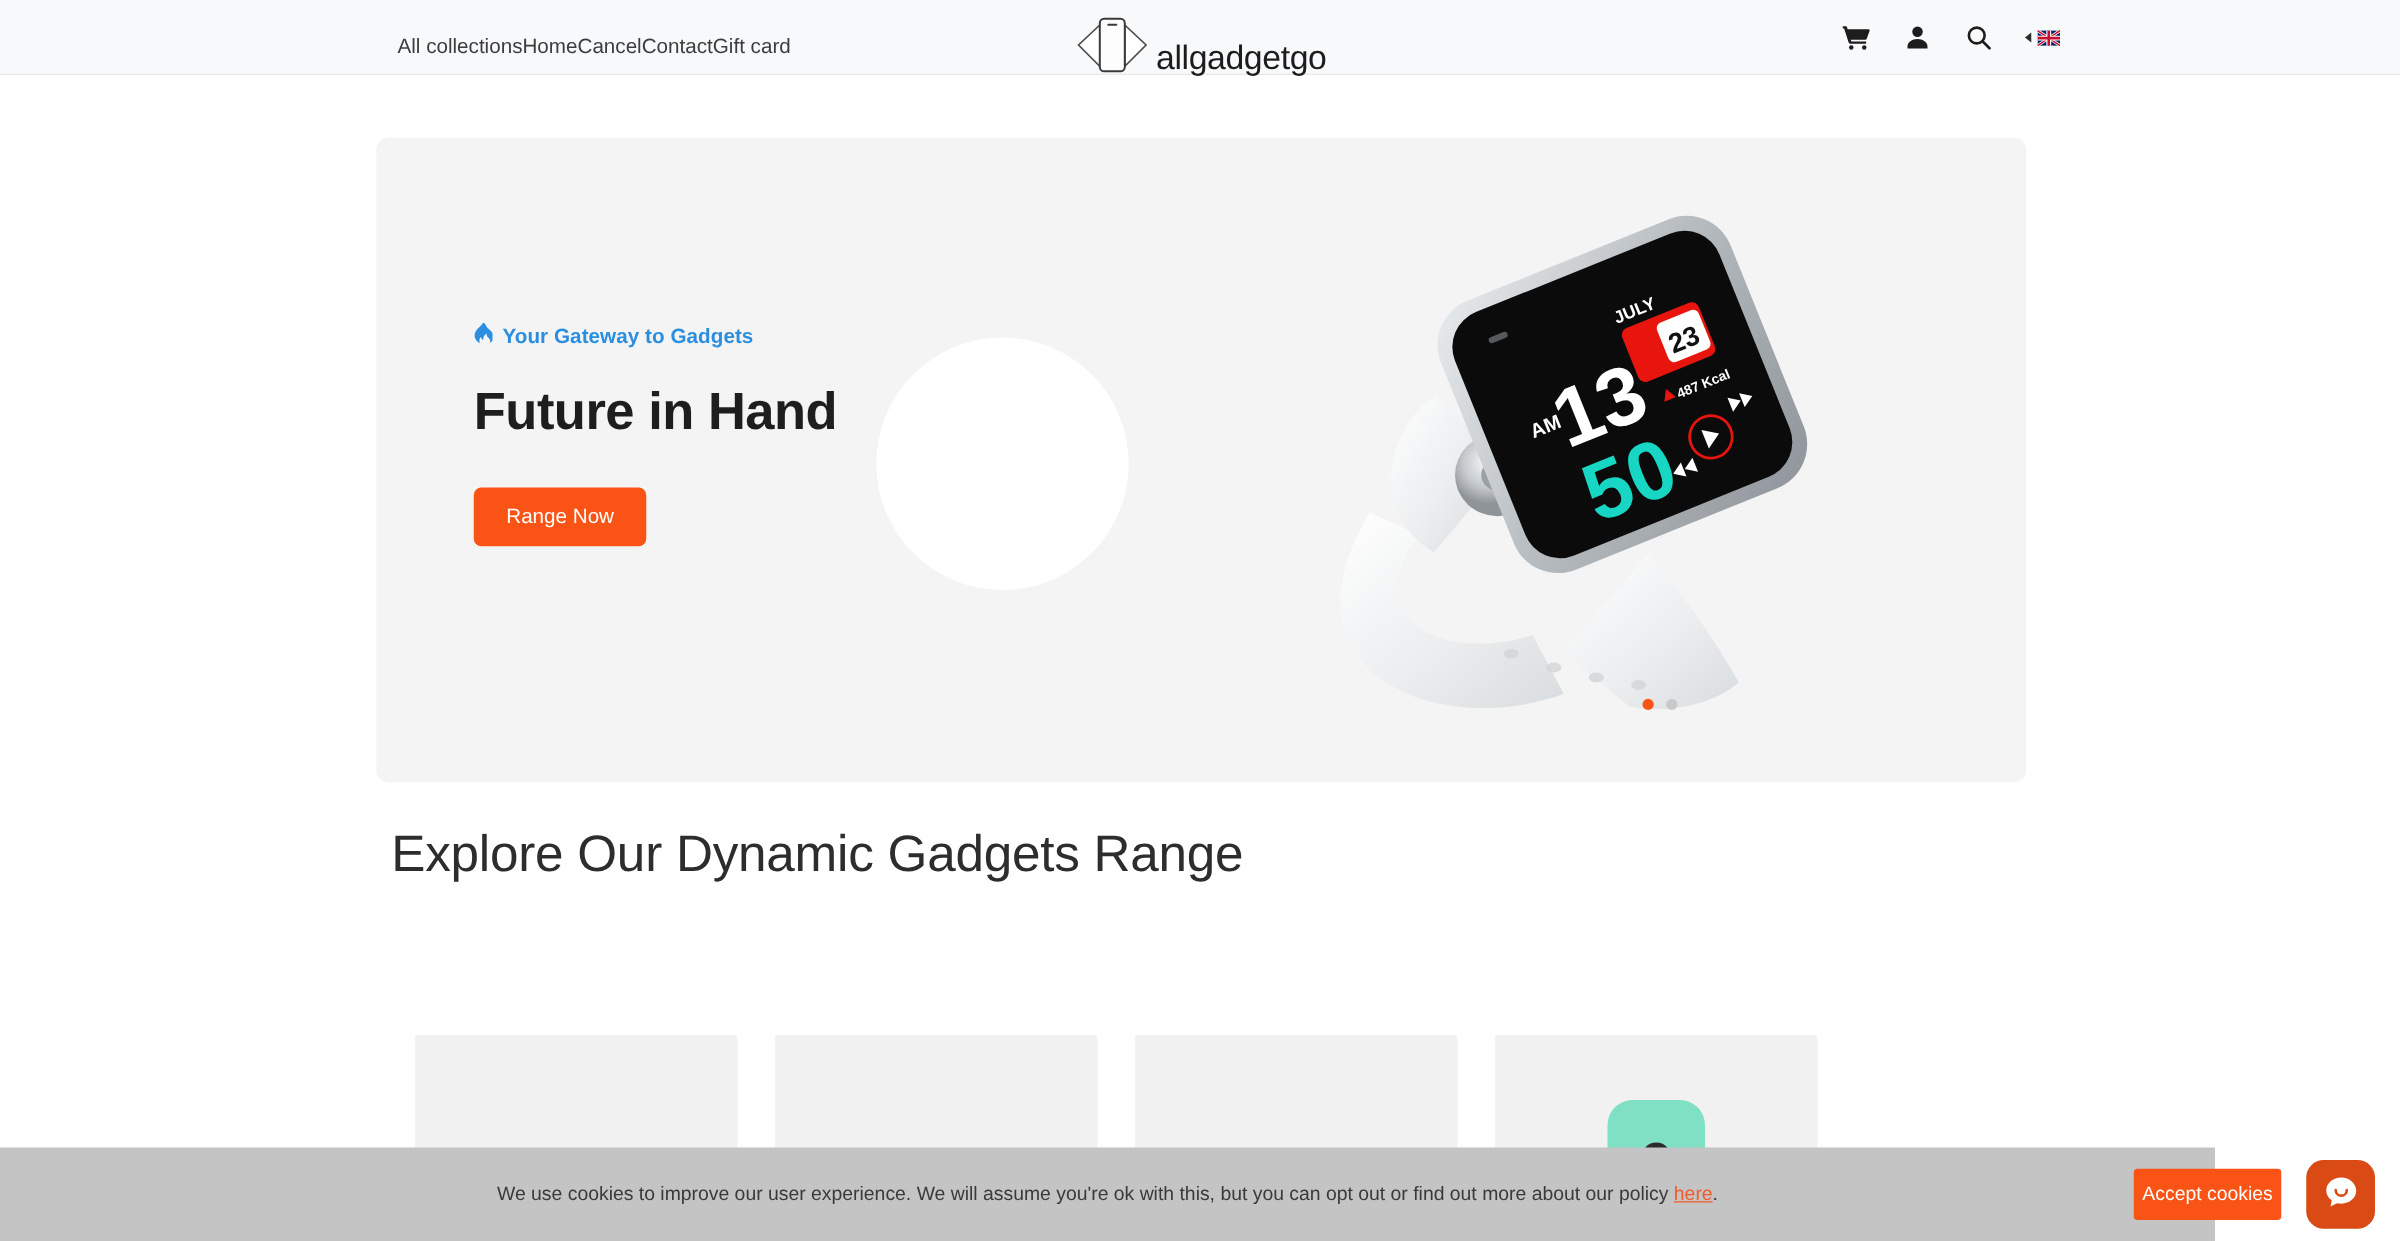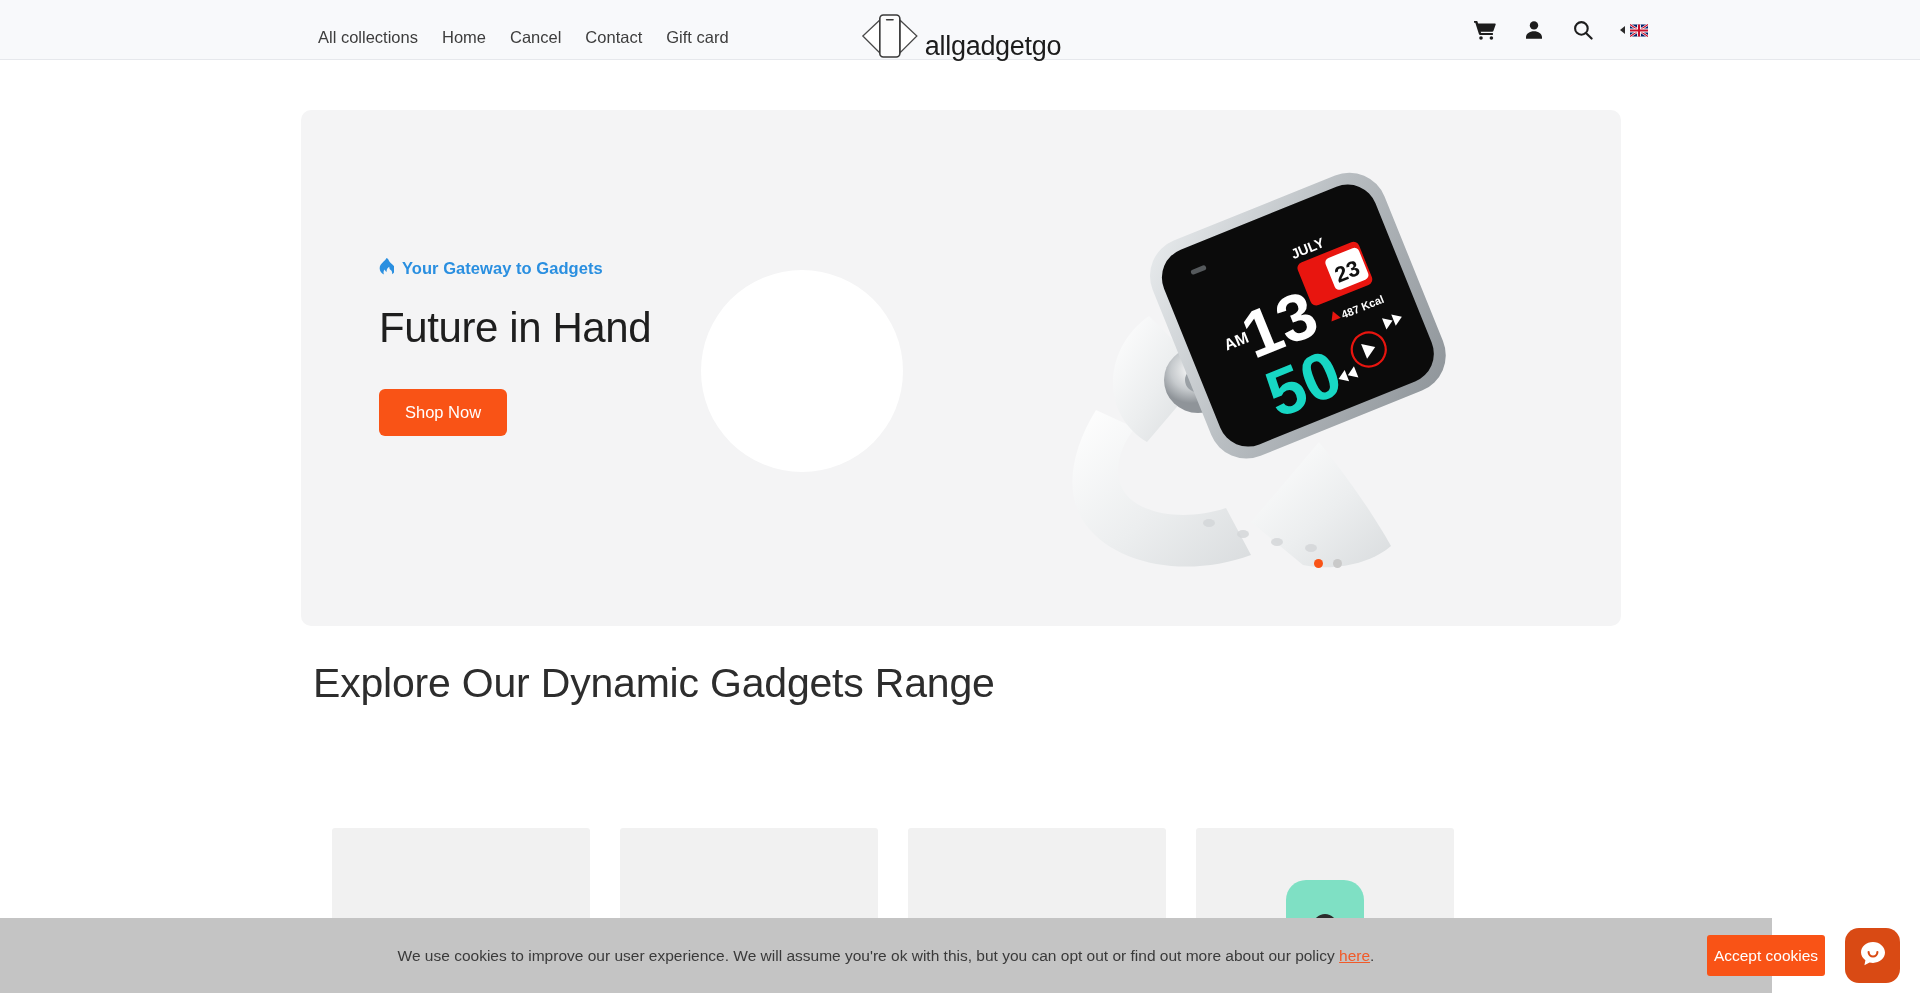--- a/index.html
+++ b/index.html
@@ -18,21 +18,20 @@
     background:#f8f9fb;
     border-bottom:1px solid #e6e8ec;
     display:flex;
     align-items:center;
   }
   .nav-primary {
     position:absolute;
     left:318px;
     top:0; height:75px;
     display:flex; align-items:center;
-    gap:24px;
   }
   .nav-link {
     font-size:16.5px;
     color:#3d3d3d;
     text-decoration:none;
     white-space:nowrap;
     line-height:1;
   }
 
   .brand {
@@ -104,21 +103,21 @@
   }
   .eyebrow-text {
     font-size:16.5px;
     font-weight:bold;
     color:#2a8fe0;
     letter-spacing:0.05px;
     line-height:1;
   }
   .hero-title {
     font-size:42px;
-    font-weight:normal;
+    font-weight:bold;
     color:#1e1e1e;
     letter-spacing:-0.4px;
     line-height:1.1;
     margin-bottom:38px;
   }
   .shop-now-btn {
     display:inline-block;
     background:#f95316;
     color:#ffffff;
     font-size:16.5px;
@@ -289,21 +288,21 @@
   <div class="hero-copy">
     <div class="eyebrow">
       <span>
         <svg width="15" height="17" viewBox="0 0 15 17" fill="#2a8fe0" xmlns="http://www.w3.org/2000/svg">
           <path d="M7.6 0C6 3 3.2 4.2 1.5 7.1c-2 3.4-.3 8 3.6 9.3-1-1.6-.7-3.4.6-4.8.3 1.3 1 2 2 2.4-.4-2.4.8-4 2.7-5.2-.3 1.4.2 2.5 1.3 3.3 1.3 1 1.8 2.6 1.2 4.2 3-1.4 4-5.3 2-8.2C13 5.4 10.8 4.8 9.8 2.5 9.5 1.6 9 .7 7.6 0z"></path>
         </svg>
       </span>
       <span class="eyebrow-text">Your Gateway to Gadgets</span>
     </div>
     <h1 class="hero-title">Future in Hand</h1>
-    <a class="shop-now-btn" href="#">Shop Now</a>
+    <a class="shop-now-btn" href="#">Range Now</a>
   </div>
 
   <div class="hero-visual">
     <svg width="700" height="516" viewBox="0 0 700 516" xmlns="http://www.w3.org/2000/svg">
       <defs>
         <linearGradient id="strapG" x1="0" y1="0" x2="1" y2="1">
           <stop offset="0%" stop-color="#ffffff"></stop>
           <stop offset="55%" stop-color="#eceeef"></stop>
           <stop offset="100%" stop-color="#d9dcde"></stop>
         </linearGradient>

